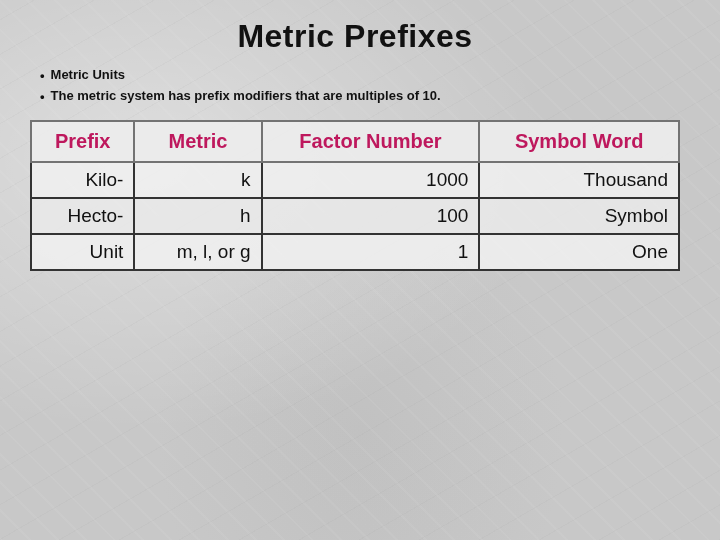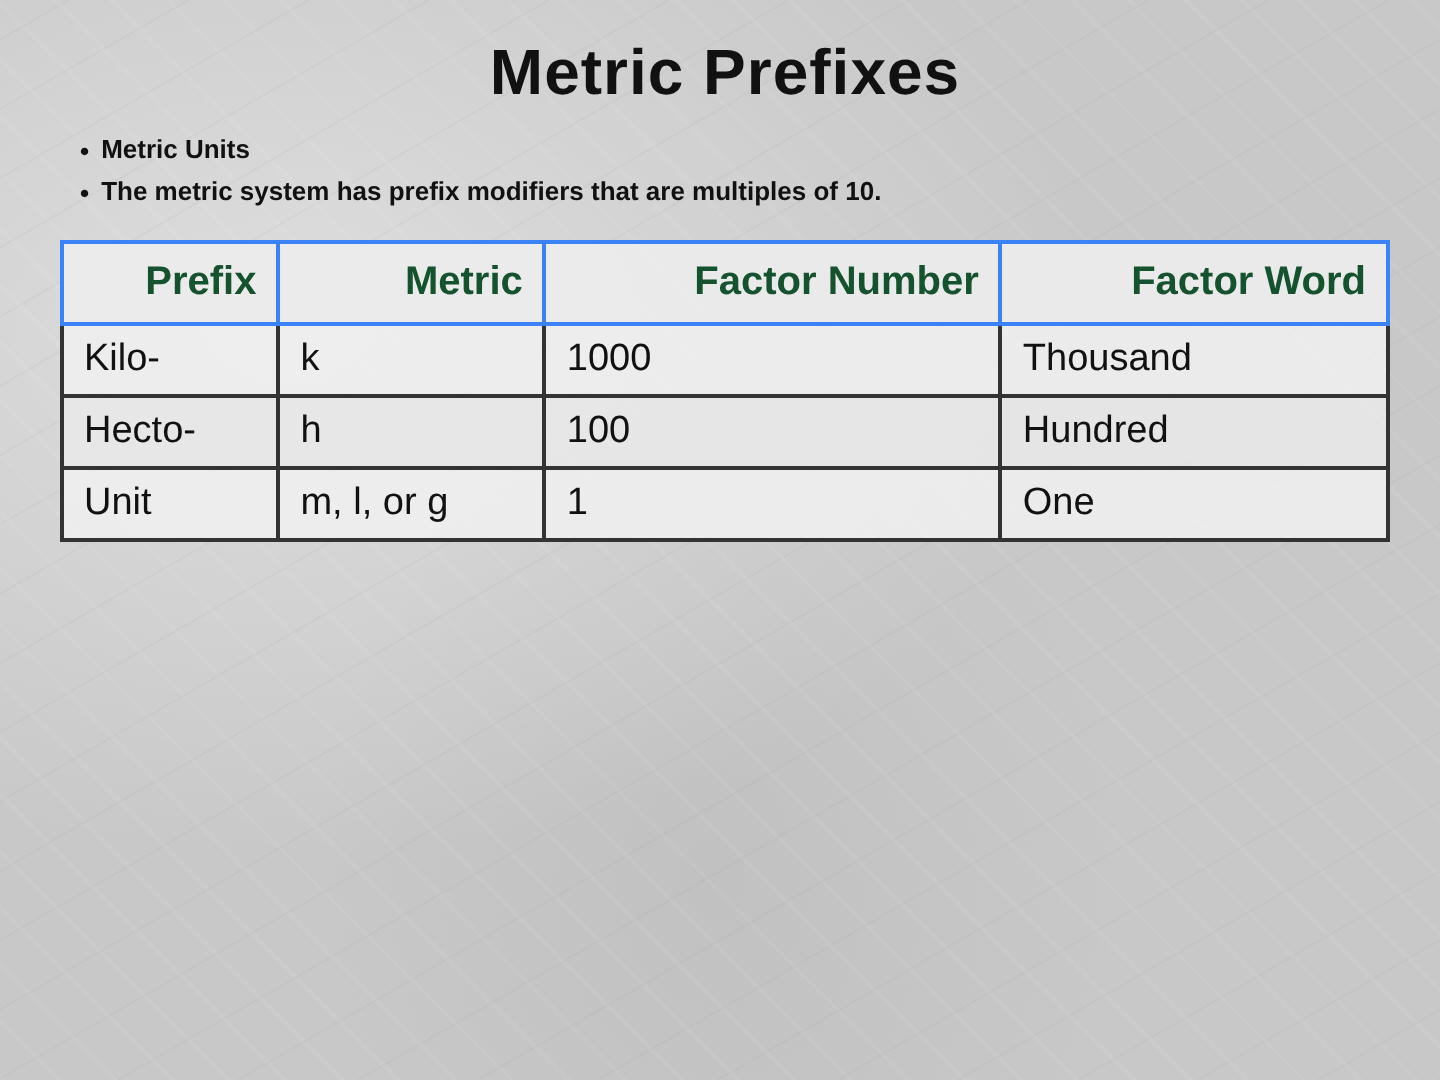--- a/index.html
+++ b/index.html
@@ -37,21 +37,21 @@
           transparent 1px,
           transparent 30px
         );
       pointer-events: none;
       z-index: 0;
     }
 
     .page-container {
       position: relative;
       z-index: 1;
-      padding: 18px 25px 18px 30px;
+      padding: 18px 40px 18px 30px;
     }
 
     .page-title {
       text-align: center;
       font-size: 32px;
       font-weight: bold;
       color: #111;
       margin-bottom: 10px;
       font-family: Arial, sans-serif;
       letter-spacing: 0.5px;
@@ -78,33 +78,33 @@
     }
 
     .metric-table {
       width: 100%;
       border-collapse: collapse;
       background: rgba(240, 240, 240, 0.7);
       font-size: 19px;
     }
 
     .metric-table th {
-      border: 2px solid #3b82f6;
+      border: 2px solid #737373;
       padding: 8px 10px;
       font-weight: bold;
       font-size: 20px;
-      text-align: right;
+      text-align: center;
       background: rgba(235, 235, 235, 0.8);
-      color: #14532d;
+      color: #be185d;
     }
 
     .metric-table td {
       border: 2px solid #333;
       padding: 6px 10px;
-      text-align: left;
+      text-align: right;
       color: #111;
       font-size: 19px;
       background: rgba(240, 240, 240, 0.6);
     }
 
     .metric-table tr:nth-child(even) td {
       background: rgba(230, 230, 230, 0.6);
     }
   </style>
 </head>
@@ -124,35 +124,35 @@
       <span>The metric system has prefix modifiers that are multiples of 10.</span>
     </div>
   </div>
 
   <table class="metric-table">
     <thead>
       <tr>
         <th>Prefix</th>
         <th>Metric</th>
         <th>Factor Number</th>
-        <th>Factor Word</th>
+        <th>Symbol Word</th>
       </tr>
     </thead>
     <tbody id="table-body">
     <tr>
           <td>Kilo-</td>
           <td>k</td>
           <td>1000</td>
           <td>Thousand</td>
         </tr>
         <tr>
           <td>Hecto-</td>
           <td>h</td>
           <td>100</td>
-          <td>Hundred</td>
+          <td>Symbol</td>
         </tr>
         <tr>
           <td>Unit</td>
           <td>m, l, or g</td>
           <td>1</td>
           <td>One</td>
         </tr>
       </tbody>
   </table>
 

